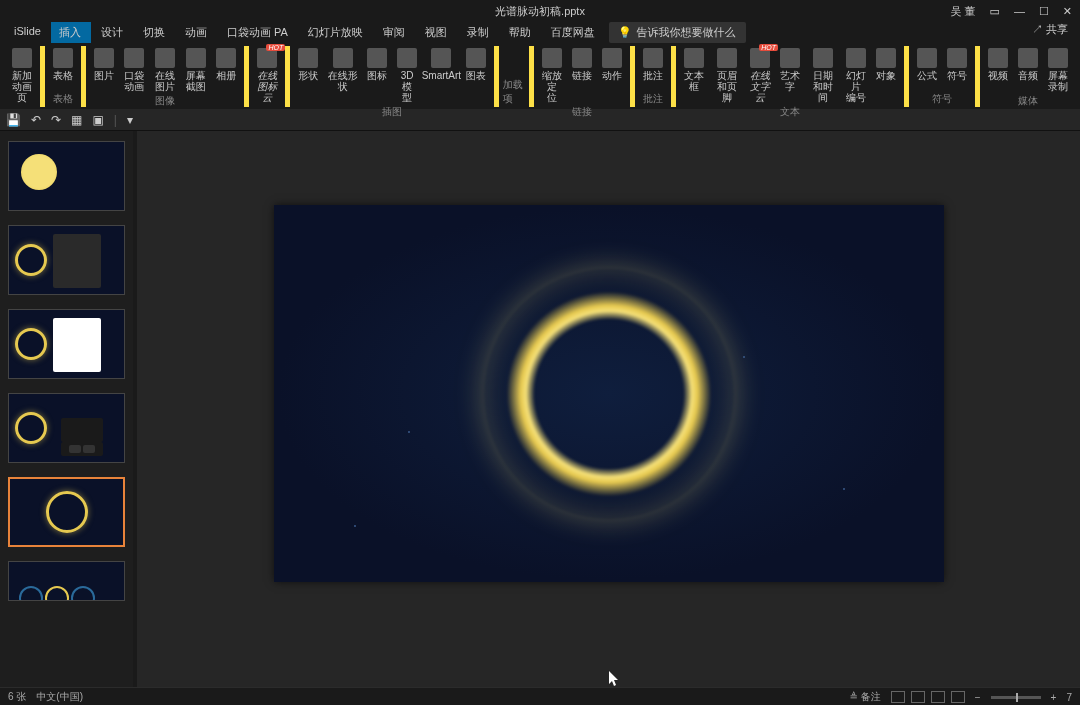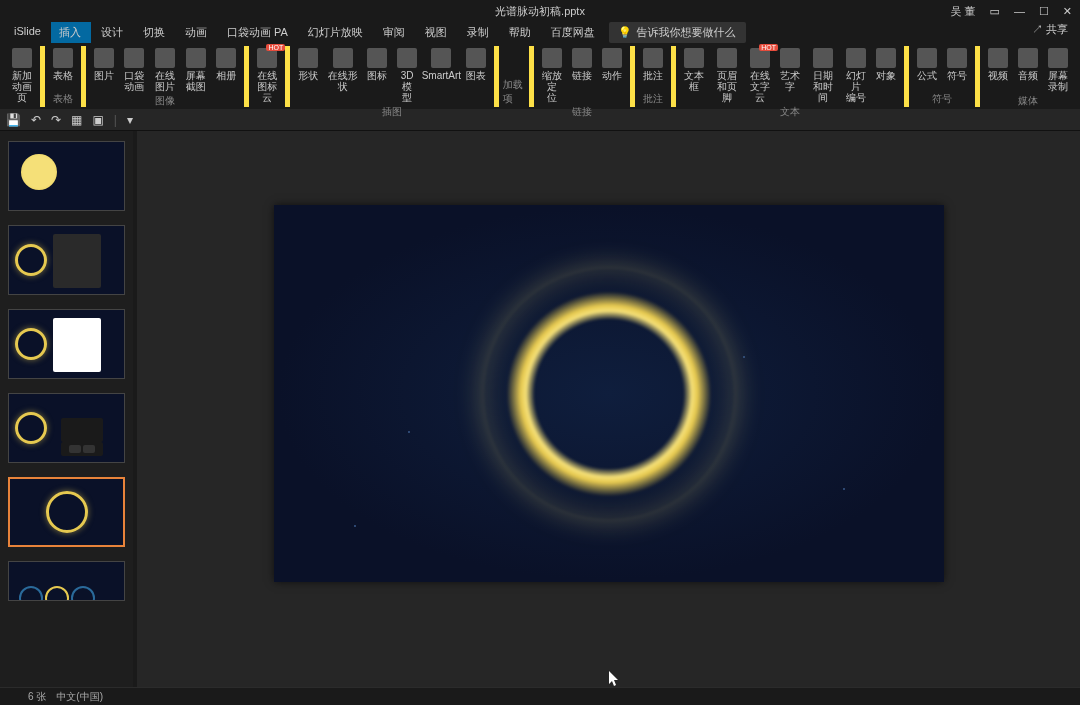--- a/index.html
+++ b/index.html
@@ -16,21 +16,21 @@
 .menu-item.special { background: #333; border-radius: 2px; margin-left: 4px; display: flex; align-items: center; gap: 4px; }
 
 .ribbon { height: 65px; background: #1a1a1a; display: flex; align-items: stretch; padding: 2px 4px; gap: 0; }
 .ribbon-group { display: flex; flex-direction: column; align-items: center; padding: 0 4px; border-right: 5px solid #fde047; }
 .ribbon-group:last-child { border-right: none; }
 .ribbon-group-items { display: flex; gap: 2px; flex: 1; align-items: flex-start; }
 .ribbon-btn { display: flex; flex-direction: column; align-items: center; justify-content: flex-start; padding: 2px 3px; cursor: pointer; min-width: 28px; }
 .ribbon-btn .icon { width: 20px; height: 20px; background: #555; border-radius: 2px; margin-bottom: 2px; display: flex; align-items: center; justify-content: center; }
 .ribbon-btn .label { font-size: 10px; color: #ccc; text-align: center; line-height: 11px; white-space: pre-line; }
 .ribbon-group-label { font-size: 10px; color: #888; margin-top: auto; padding-bottom: 1px; }
-.ribbon-btn.hot { position: relative; }
+.ribbon-btn.hot { position: relative; font-style: italic; }
 .ribbon-btn.hot::after { content: "HOT"; position: absolute; top: -2px; right: -4px; background: #e74c3c; color: #fff; font-size: 7px; padding: 0 2px; border-radius: 2px; }
 
 .qat { height: 22px; background: #262626; display: flex; align-items: center; padding: 0 6px; gap: 10px; border-bottom: 1px solid #111; }
 .qat span { cursor: pointer; color: #ccc; font-size: 12px; }
 
 .main-area { display: flex; height: calc(705px - 22px - 22px - 65px - 22px - 18px); }
 
 .slide-panel { width: 133px; background: #1e1e1e; overflow-y: auto; padding: 10px 8px; }
 .thumb-wrap { margin-bottom: 14px; position: relative; }
 .thumb { width: 100%; height: 70px; background: #0a1128; border: 1px solid #444; cursor: pointer; position: relative; overflow: hidden; }
@@ -47,21 +47,21 @@
 
 .canvas-area { flex: 1; background: #262626; display: flex; align-items: flex-start; justify-content: center; padding-top: 74px; position: relative; }
 .slide-canvas { width: 670px; height: 377px; background: radial-gradient(ellipse at center, #0f1e3d 0%, #0a1128 70%); position: relative; box-shadow: 0 0 8px rgba(0,0,0,0.6); overflow:hidden; }
 .slide-canvas .big-ring { position: absolute; left: 50%; top: 50%; transform: translate(-50%, -50%); width: 250px; height: 250px; border-radius: 50%; background: radial-gradient(circle, transparent 0%, transparent 42%, #f5e078 47%, #e6c950 50%, transparent 58%); filter: blur(1px); }
 .slide-canvas .big-ring::after { content:""; position:absolute; inset:0; border-radius:50%; box-shadow: 0 0 30px rgba(245,224,120,0.3), inset 0 0 30px rgba(245,224,120,0.2); }
 .slide-canvas .star { position:absolute; width:2px; height:2px; background:#3a5a8a; border-radius:50%; }
 
 .divider-v { width: 4px; background: #1a1a1a; cursor: col-resize; }
 
 .statusbar { height: 18px; background: #1a1a1a; display: flex; align-items: center; padding: 0 8px; font-size: 10px; color: #aaa; justify-content: space-between; position: absolute; bottom: -1px; left: 0; right: 0; }
-.statusbar .left { display: flex; gap: 10px; margin-left: 20px; }
+.statusbar .left { display: flex; gap: 10px; }
 .statusbar .right { display: flex; gap: 10px; align-items: center; }
 .view-btns { display: flex; gap: 6px; }
 .view-btns span { width: 14px; height: 12px; border: 1px solid #666; cursor: pointer; }
 </style>
 </head>
 <body>
 
 <div class="titlebar">
   <span></span>
   <span class="title">光谱脉动初稿.pptx</span>
@@ -343,13 +343,28 @@
         </svg>
     </div>
   </div>
 </div>
 
 <div class="statusbar">
   <div class="left">
     <span>6 张</span>
     <span>中文(中国)</span>
   </div>
+  <div class="right">
+    <span>≜ <span>备注</span></span>
+    <div class="view-btns">
+      <span></span>
+      <span></span>
+      <span></span>
+      <span></span>
+    </div>
+    <span>−</span>
+    <span style="width:50px;height:3px;background:#555;display:inline-block;position:relative;">
+        <span style="position:absolute;left:50%;top:-3px;width:2px;height:9px;background:#aaa;"></span>
+      </span>
+    <span>+</span>
+    <span>7</span>
+  </div>
 </div>
 
 </body></html>

